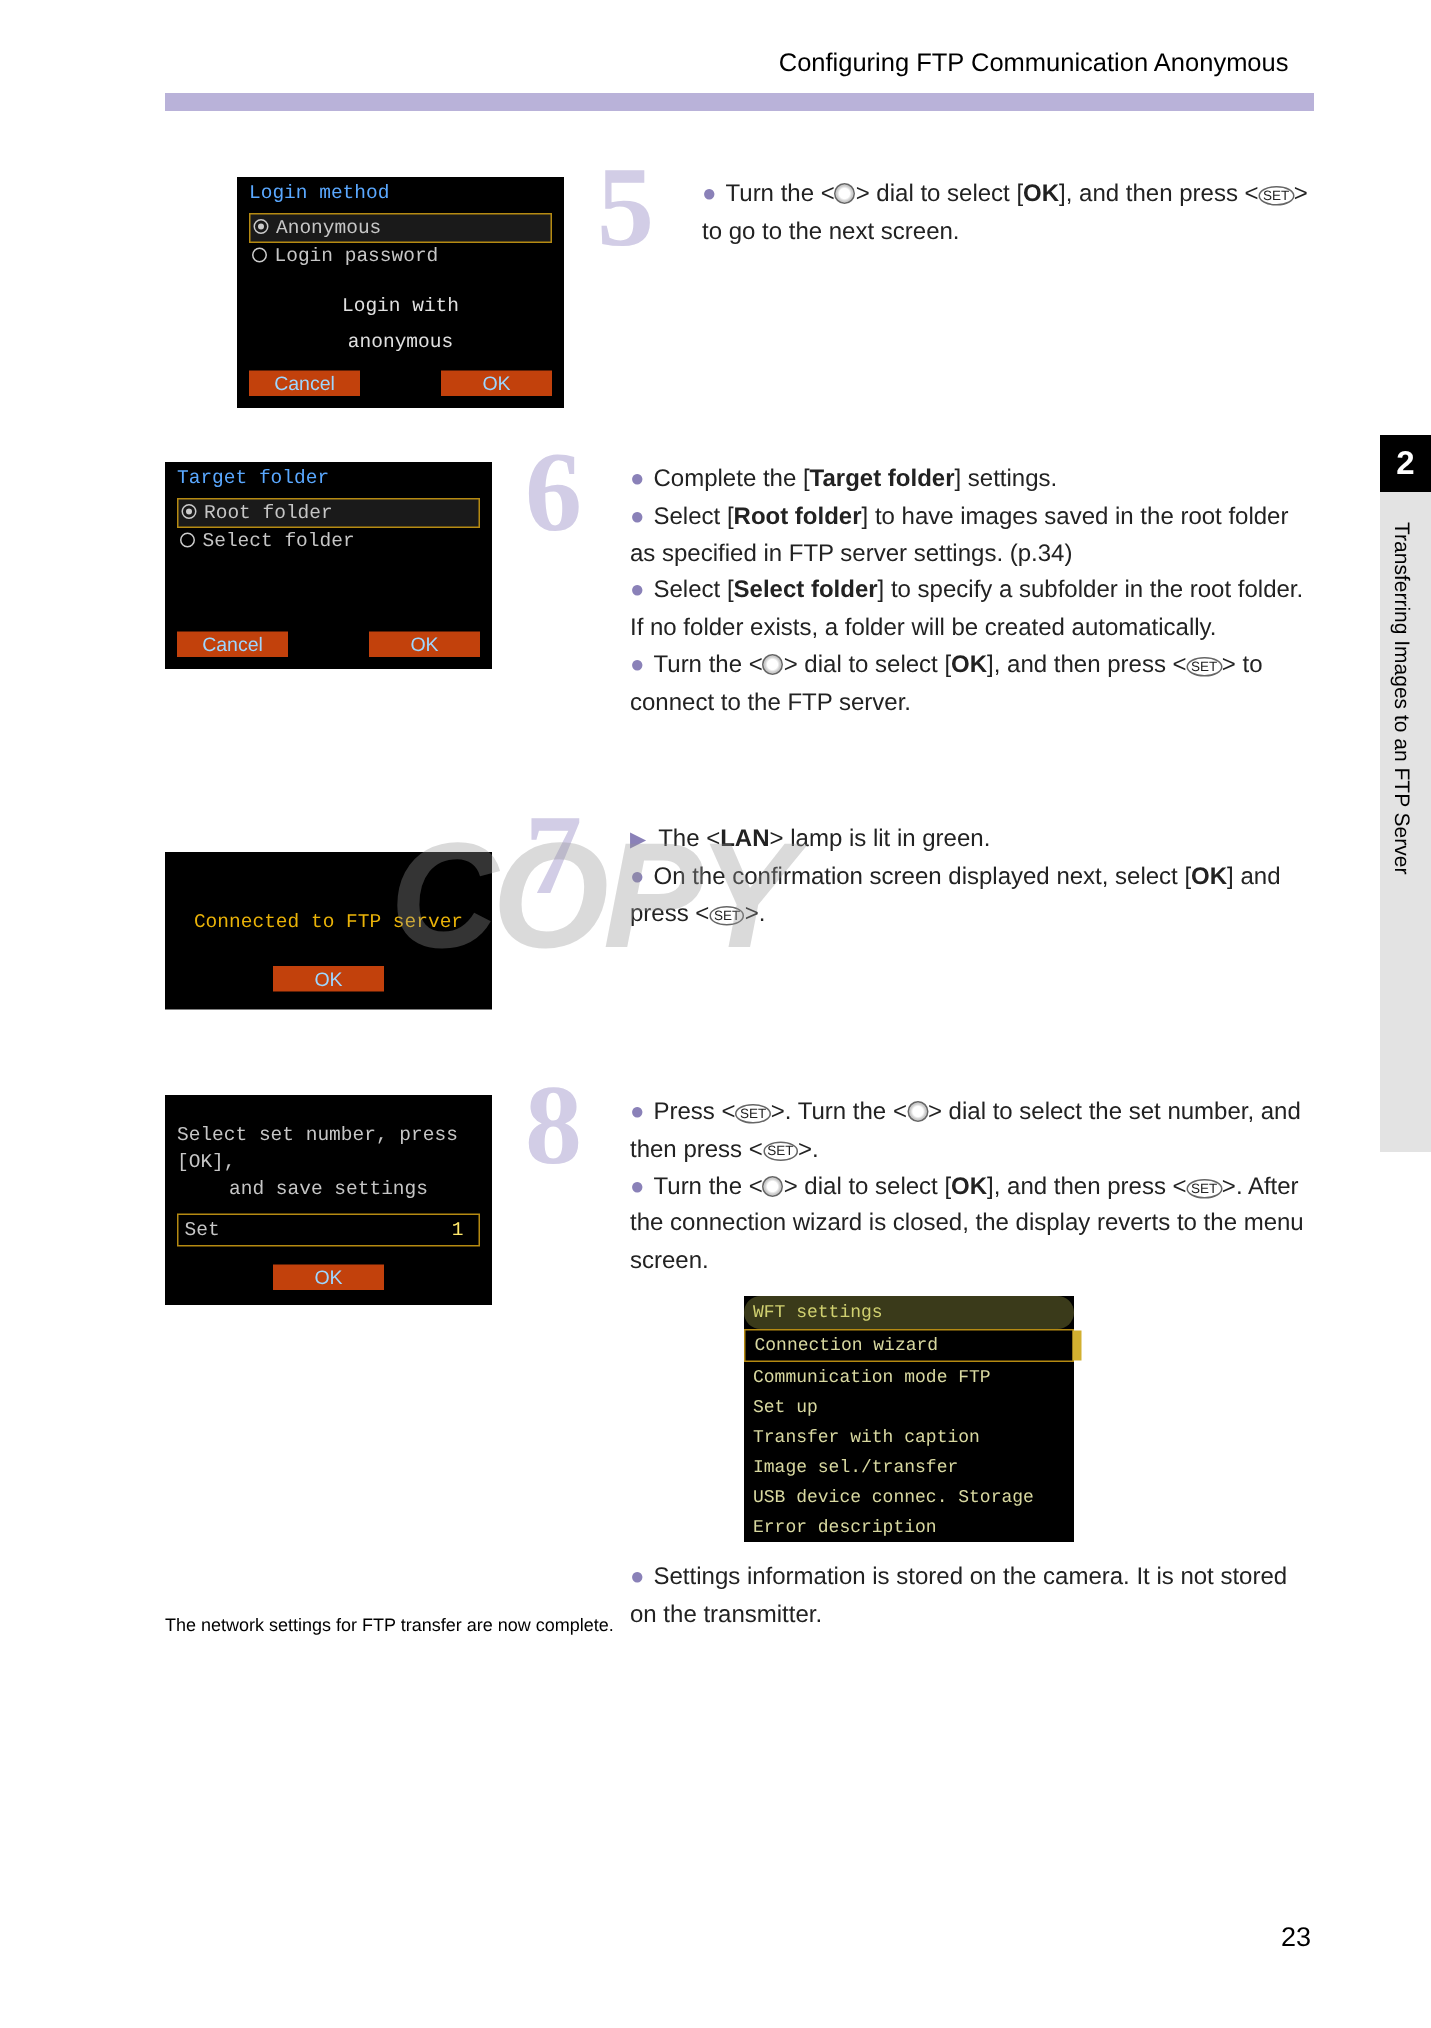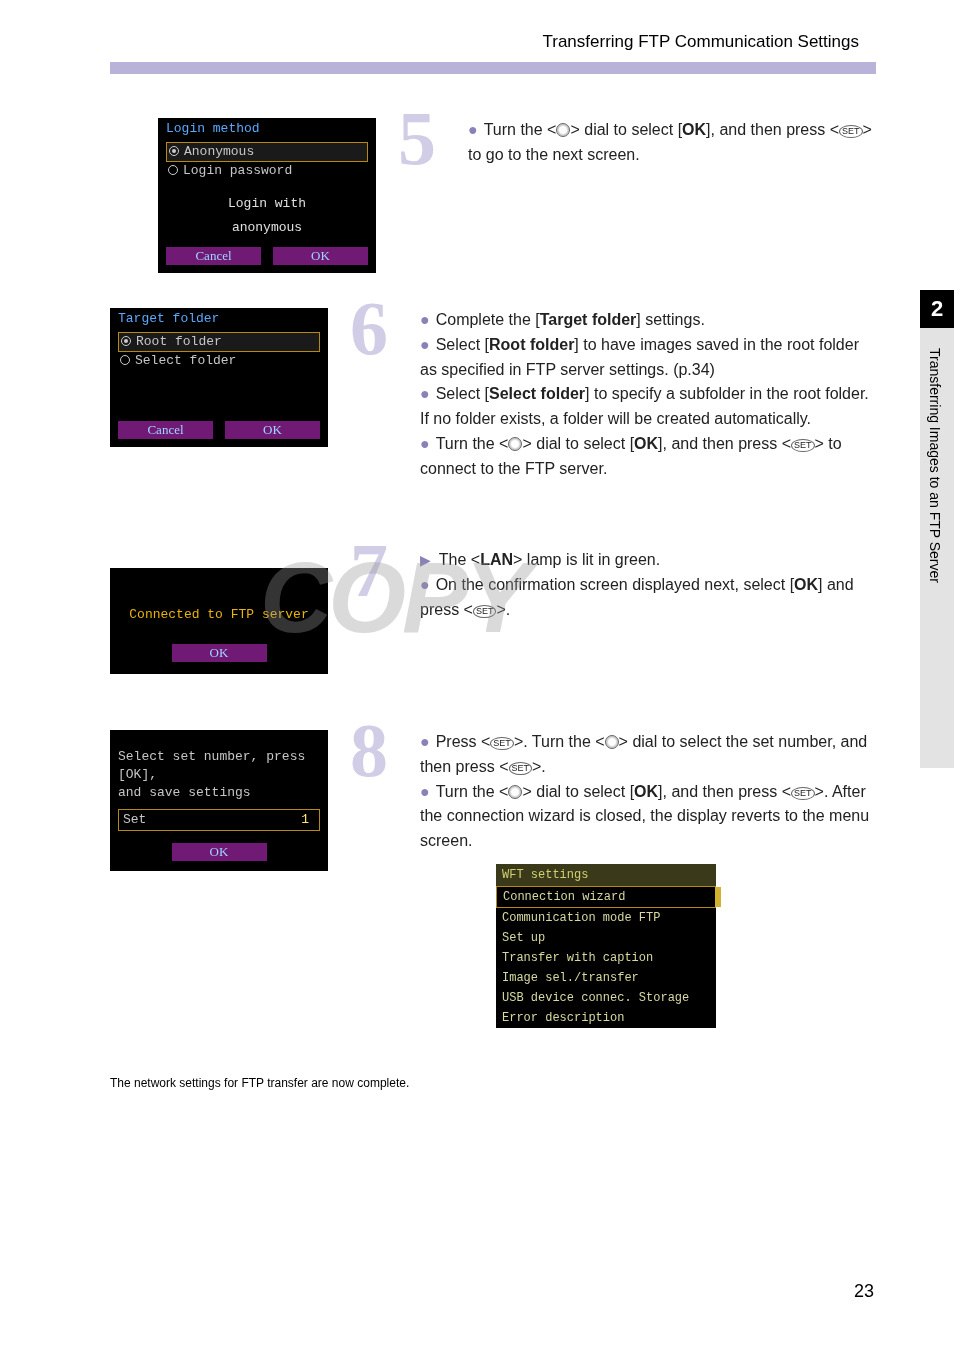--- a/index.html
+++ b/index.html
@@ -16,51 +16,51 @@
   .b { font-weight: bold; }
   .cam-screen { width: 218px; background: #000; color: #c6c6c6; font-family: "Courier New", monospace; font-size: 13px; line-height: 1.4; padding: 6px 8px 8px 8px; margin-bottom: 12px; }
   .cam-screen.blue-title { padding-top: 0; }
   .cam-title-blue { background: #000; color: #5aa8ff; padding: 2px 0 4px 0; }
   .radio-line { padding: 0 2px; }
   .radio-line.sel { border: 1px solid #b58a12; background: #1a1a1a; }
   .radio-dot { display: inline-block; width: 10px; height: 10px; border: 1px solid #ccc; border-radius: 50%; margin-right: 5px; position: relative; top: 1px; }
   .radio-dot.filled::after { content: ""; display: block; width: 4px; height: 4px; background: #ccc; border-radius: 50%; position: absolute; left: 2px; top: 2px; }
   .cam-sub { text-align: center; color: #e0e0e0; margin-top: 14px; margin-bottom: 6px; }
   .cam-btn-row { display: flex; justify-content: space-between; margin-top: 10px; }
-  .cam-btn { background: #701a75; color: #9ed6ff; padding: 1px 0; width: 95px; text-align: center; font-family: Liberation Serif, serif; font-size: 13px; border: none; }
+  .cam-btn { background: #c2410c; color: #9ed6ff; padding: 1px 0; width: 74px; text-align: center; font-family: Liberation Sans, sans-serif; font-size: 13px; border: none; }
   .cam-btn.center { display: block; margin: 10px auto 0 auto; }
   .cam-text-center { text-align: center; margin: 32px 0 20px 0; color: #eab308; }
   .set-box { border: 1px solid #b58a12; display: flex; align-items: center; padding: 1px 4px; margin-top: 6px; }
   .set-box span:last-child { margin-left: auto; color: #ffe86a; padding: 0 6px; }
   .sidetab { position: absolute; right: 0; top: 290px; width: 34px; height: 520px; }
   .sidetab-black { background: #000; height: 38px; display: flex; align-items: center; justify-content: center; color: #fff; font-size: 22px; font-weight: bold; border-radius: 0 0 0 0; }
   .sidetab-gray { background: #e3e3e3; height: 440px; position: relative; }
   .sidetab-text { writing-mode: vertical-rl; position: absolute; top: 20px; left: 7px; font-size: 14px; color: #000; }
   .icon-dial { display: inline-block; width: 14px; height: 14px; border: 1px solid #666; border-radius: 50%; position: relative; top: 2px; background: radial-gradient(circle, #fff 40%, #ccc 60%); }
   .icon-set { display: inline-block; font-size: 9px; border: 1px solid #666; border-radius: 50%; padding: 1px 2px; position: relative; top: -1px; background: #fff; line-height: 1; }
   .menu-screen { width: 220px; background: #000; font-family: "Courier New", monospace; font-size: 12px; line-height: 1.5; color: #d8d8a0; margin-left: 76px; margin-top: 10px; }
-  .menu-title { background: #3a3a1a; color: #d0d070; padding: 2px 6px; }
+  .menu-title { background: #3a3a1a; color: #d0d070; padding: 2px 6px; border-radius: 11px; }
   .menu-item { padding: 1px 6px; }
   .menu-item.sel { border: 1px solid #b58a12; position: relative; }
   .menu-item.sel::after { content: ""; position: absolute; right: -6px; top: 0; bottom: 0; width: 6px; background: #d2b030; }
   .footer-text { position: absolute; left: 110px; top: 1076px; font-size: 12px; }
   .page-num { position: absolute; right: 80px; bottom: 50px; font-size: 18px; }
   .watermark { position: absolute; left: 260px; top: 540px; font-size: 100px; font-weight: bold; font-style: italic; color: rgba(150,150,150,0.35); font-family: Arial, sans-serif; letter-spacing: -4px; pointer-events: none; z-index: 5; }
   .section { position: relative; min-height: 10px; margin-bottom: 10px; }
   .sec5 { height: 180px; margin-left: 48px; }
   .sec6 { height: 230px; }
   .sec7 { height: 172px; }
   .sec8 { height: 300px; }
   .sec9 { height: 60px; }
 </style>
 </head>
 <body>
 
 <div class="header-area">
-  <div class="header-title">Transferring FTP Communication Settings</div>
+  <div class="header-title">Configuring FTP Communication Anonymous</div>
   <div class="header-bar"></div>
 </div>
 
 <div class="sidetab">
   <div class="sidetab-black">2</div>
   <div class="sidetab-gray">
     <div class="sidetab-text">Transferring Images to an FTP Server</div>
   </div>
 </div>
 
@@ -121,21 +121,21 @@
       <p><span class="tri">▶</span><span>The &lt;</span><span class="b">LAN</span><span>&gt; lamp is lit in green.</span></p>
       <p><span class="bullet">●</span><span>On the confirmation screen displayed next, select [</span><span class="b">OK</span><span>] and press &lt;</span><span class="icon-set">SET</span><span>&gt;.</span></p>
     </div>
   </div>
 
   <div class="section sec8">
     <div class="left-col">
       <div class="cam-screen">
         <div style="height:12px;"></div>
         <div style="">Select set number, press [OK],</div>
-        <div style="">and save settings</div>
+        <div style="text-align:center;">and save settings</div>
         <div class="set-box">
           <span>Set</span>
           <span>1</span>
         </div>
         <button class="cam-btn center" style="margin-top:12px;">OK</button>
         <div style="height:2px;"></div>
       </div>
     </div>
     <div class="step-num-wrap" style="top:-10px; font-size:76px;">8</div>
     <div class="step-body">
@@ -148,20 +148,25 @@
         <div class="menu-item">Communication mode FTP</div>
         <div class="menu-item">Set up</div>
         <div class="menu-item">Transfer with caption</div>
         <div class="menu-item">Image sel./transfer</div>
         <div class="menu-item">USB device connec. Storage</div>
         <div class="menu-item">Error description</div>
       </div>
     </div>
   </div>
 
+  <div class="section sec9">
+    <div class="step-body" style="margin-left:310px;">
+      <p><span class="bullet">●</span><span>Settings information is stored on the camera. It is not stored on the transmitter.</span></p>
+    </div>
+  </div>
 
 </div>
 
 <div class="watermark">COPY</div>
 
 <div class="footer-text">The network settings for FTP transfer are now complete.</div>
 
 <div class="page-num">23</div>
 
 </body></html>

